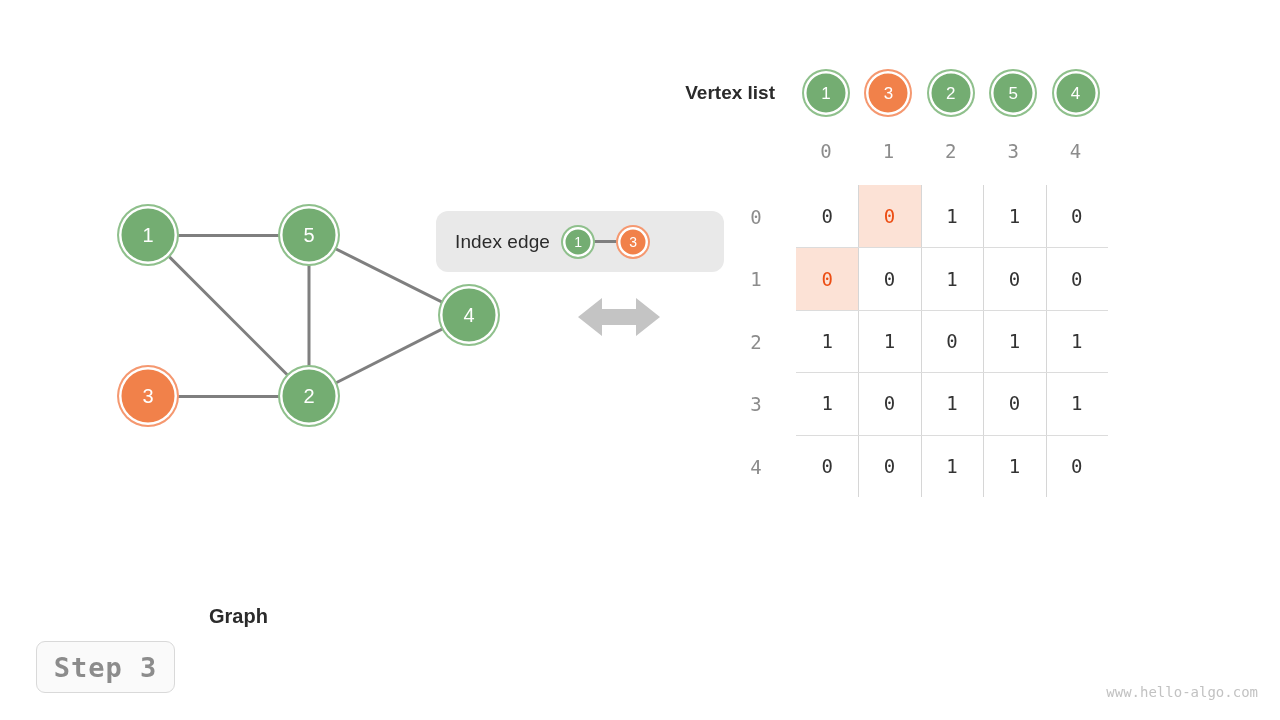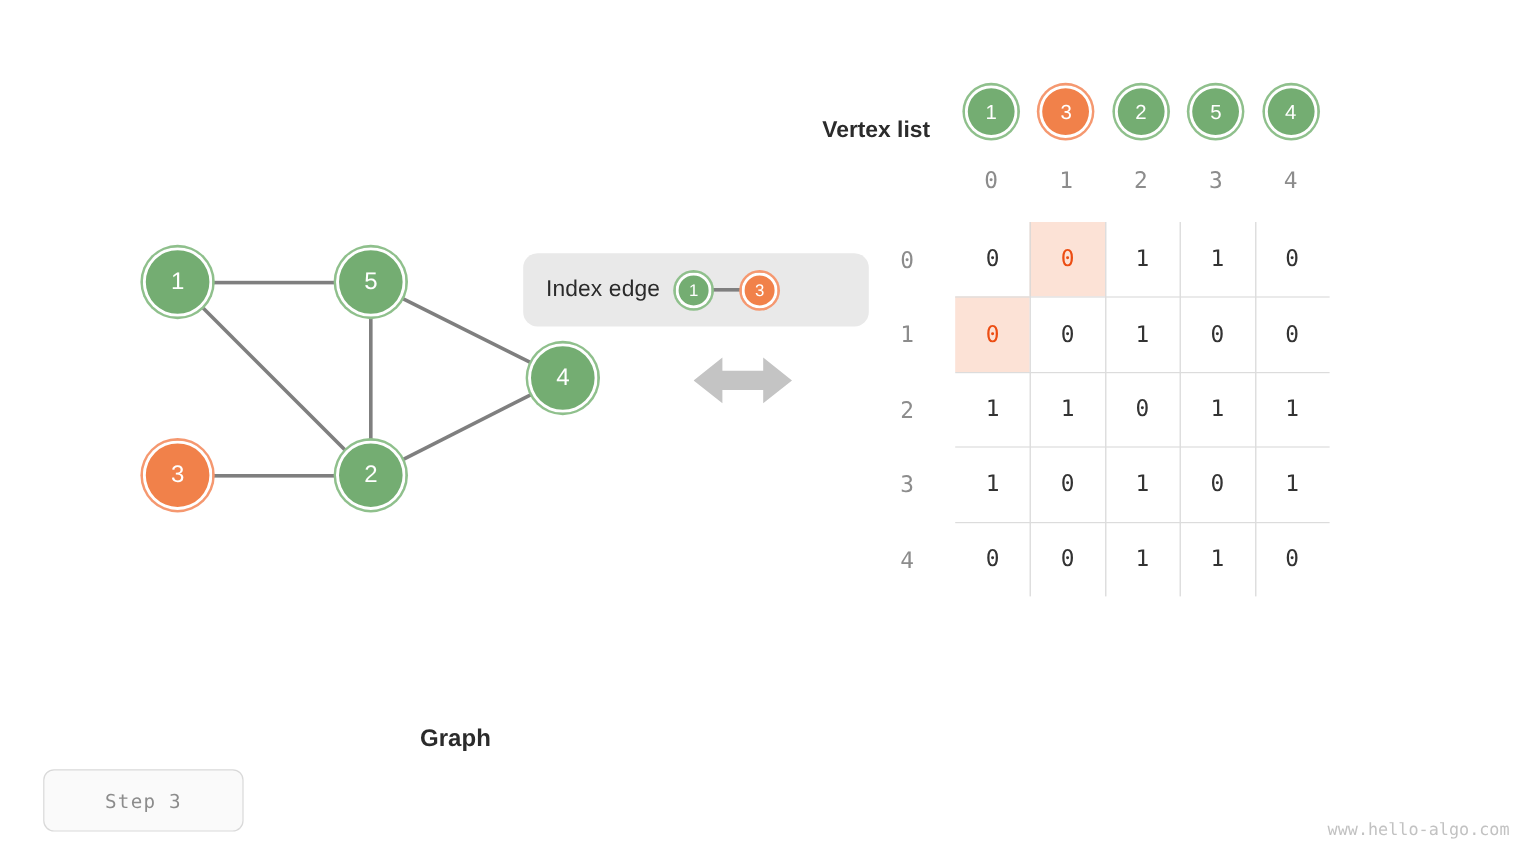--- a/index.html
+++ b/index.html
@@ -61,21 +61,21 @@
 
   
   #swap-arrow { position: absolute; left: 578px; top: 294px; }
 
   
   .hdr-label {
     position: absolute;
     font-size: 19px; font-weight: bold;
     text-align: right; width: 260px;
   }
-  #vertex-list-label { left: 515px; top: 82px; color: #2b2b2b; margin-top: 16px; }
+  #vertex-list-label { left: 515px; top: 82px; color: #2b2b2b; }
   #index-label { left: 515px; top: 142px; color: #8c8c8c; }
 
   .vlist-cell { position: absolute; top: 71px; width: 44px; height: 44px; }
   .idx-cell {
     position: absolute; top: 140px; width: 44px;
     text-align: center;
     font-family: "DejaVu Sans Mono", monospace;
     font-size: 19px; color: #8c8c8c;
   }
 
@@ -95,33 +95,33 @@
     font-size: 19px; color: #333333;
   }
   .mcell.hl { background: #fce2d6; color: #ec4d13; }
   .vline { position: absolute; width: 1px; background: #d6d6d6; top: 0; height: 312px; }
   .hline { position: absolute; height: 1px; background: #dcdcdc; left: 0; width: 312px; }
 
   
   .caption {
     position: absolute;
     font-size: 20px; font-weight: bold; color: #2b2b2b;
-    text-align: right;
+    text-align: left;
   }
   #caption-graph { left: 209px; top: 605px; width: 200px; }
   #caption-matrix { left: 840px; top: 605px; width: 200px; }
 
   #step-badge {
     position: absolute; left: 36px; top: 641px;
-    width: 167px; height: 52px;
+    width: 139px; height: 52px;
     border: 1px solid #d9d9d9; border-radius: 9px;
     background: #fafafa;
     display: flex; align-items: center; justify-content: center;
     font-family: "DejaVu Sans Mono", monospace;
-    font-size: 16px; font-weight: normal; color: #8c8c8c;
+    font-size: 27px; font-weight: bold; color: #8c8c8c;
     letter-spacing: 1px;
   }
   #watermark {
     position: absolute; right: 22px; top: 684px;
     font-family: "DejaVu Sans Mono", monospace;
     font-size: 14px; color: #c2c2c2;
   }
 </style>
 </head>
 <body>

